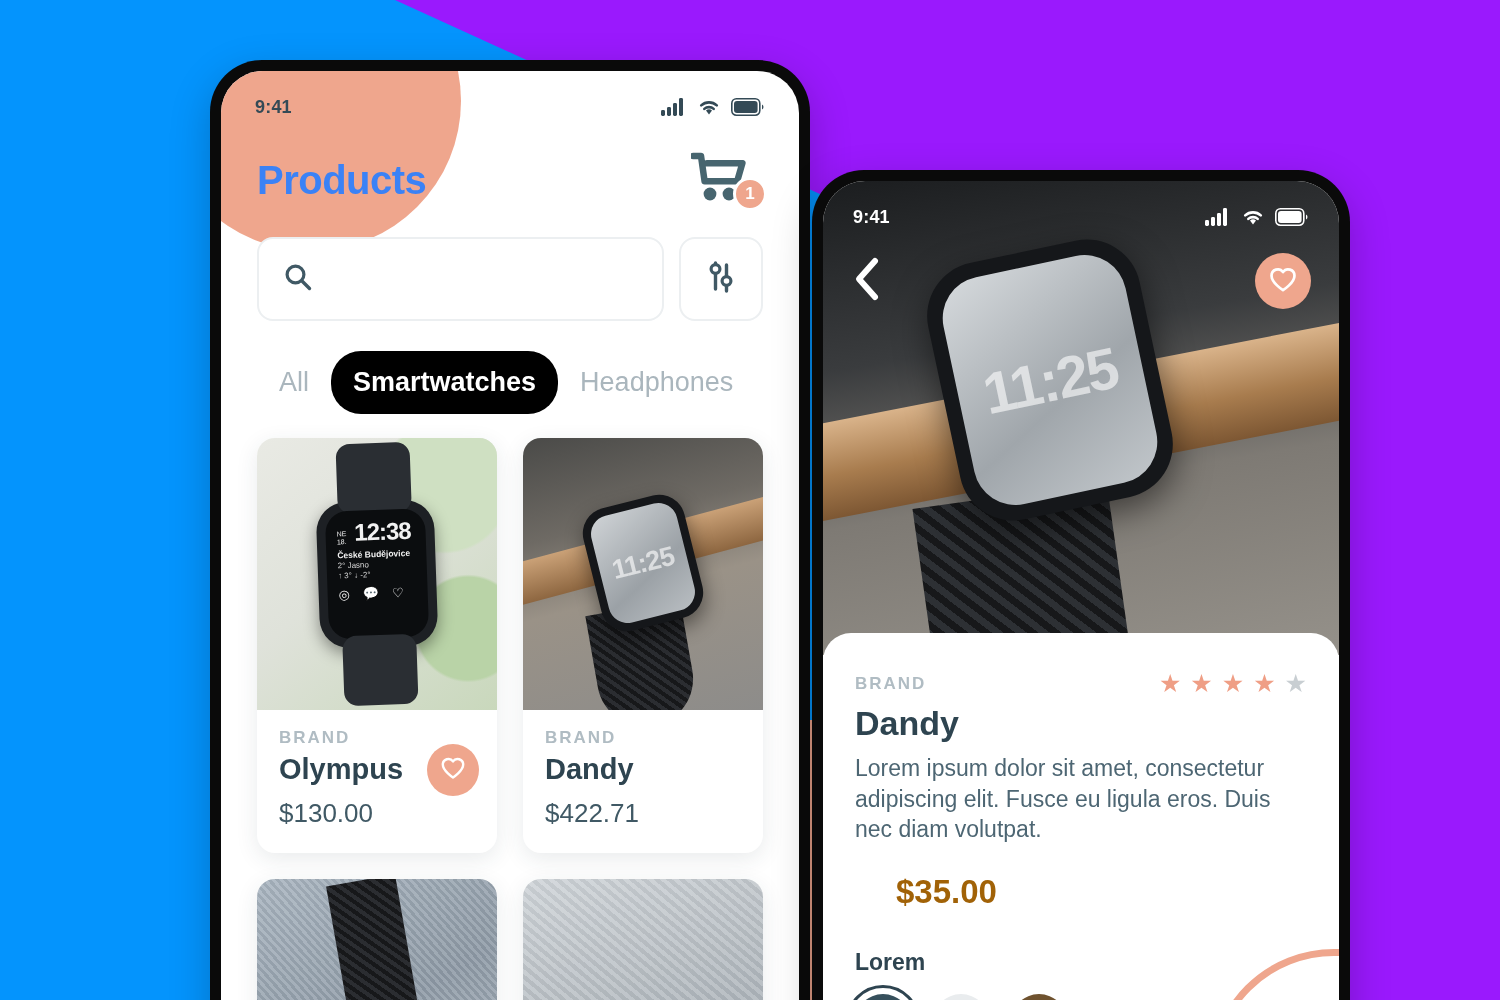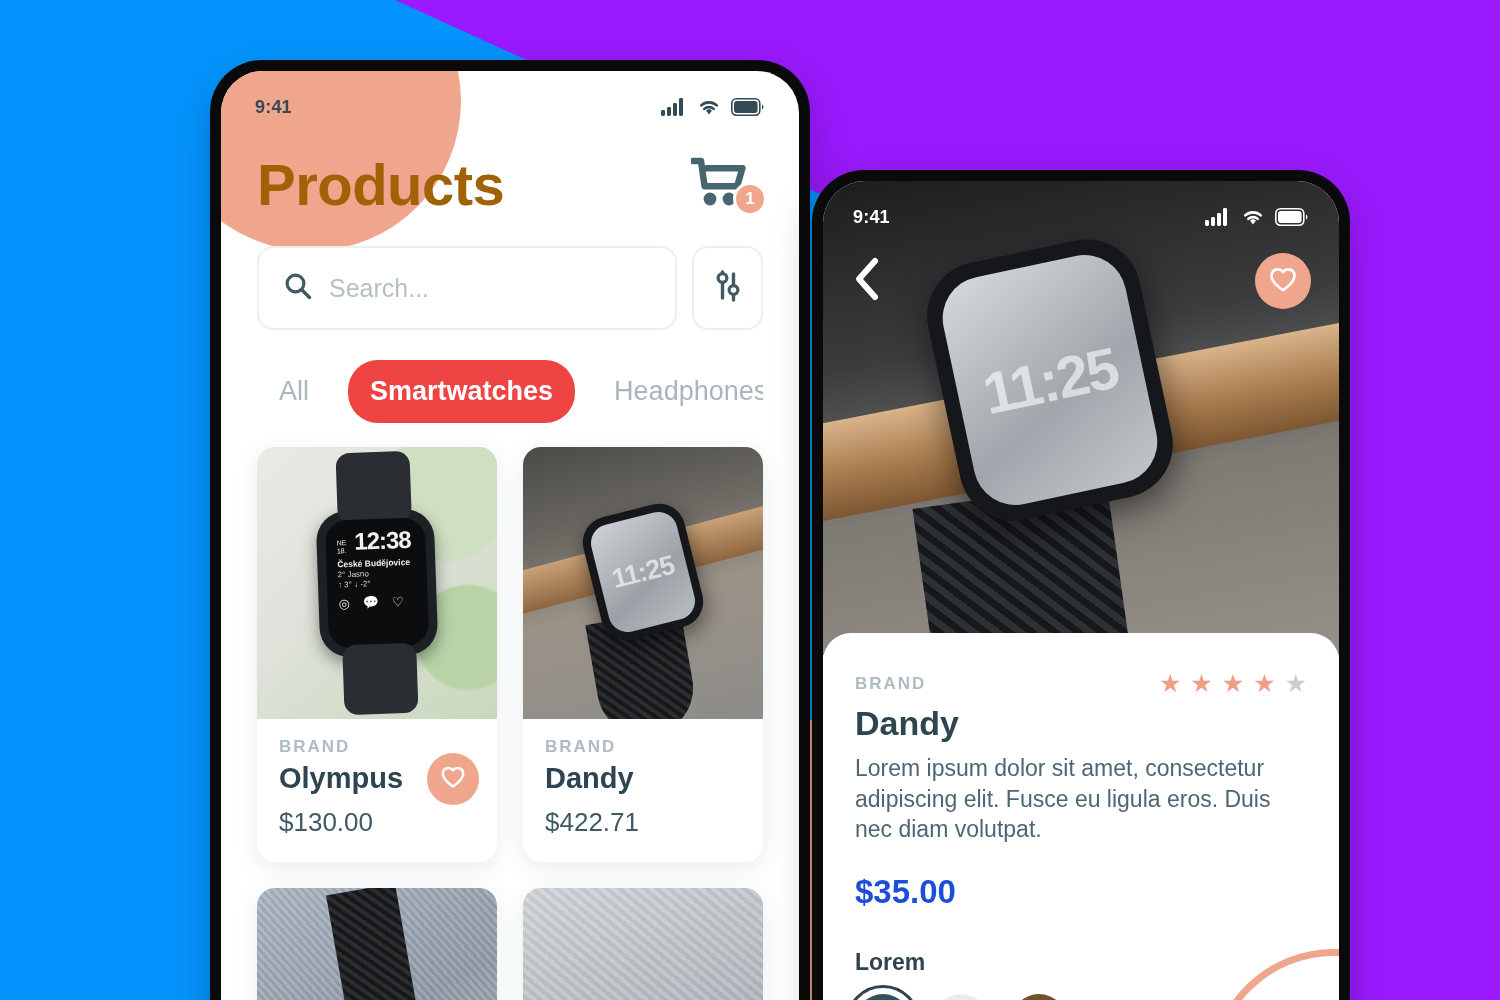--- a/index.html
+++ b/index.html
@@ -70,21 +70,21 @@
     z-index:1;
   }
 
   
   .lp-body{ position:relative; z-index:2; padding:0 36px; }
   .lp-header{
     display:flex; align-items:center; justify-content:space-between;
     margin-top:26px;
   }
   .page-title{
-    font-size:58px; font-weight:800; color:#a16207; letter-spacing:-.5px;
+    font-size:40px; font-weight:800; color:#3b82f6; letter-spacing:-.5px;
   }
   .cart-wrap{ position:relative; width:72px; height:58px; }
   .cart-badge{
     position:absolute; right:-4px; bottom:-2px;
     width:34px; height:34px; border-radius:50%;
     background:#efa68d; color:#fff;
     font-size:17px; font-weight:700;
     display:flex; align-items:center; justify-content:center;
     border:3px solid #fff;
   }
@@ -103,29 +103,29 @@
   .search-input::placeholder{ color:#b4bfc6; }
   .filter-btn{
     width:84px; height:84px;
     background:#fff; border:2px solid #eceff1; border-radius:16px;
     display:flex; align-items:center; justify-content:center;
     cursor:pointer;
   }
 
   
   .tabs{
-    display:flex; align-items:center; gap:17px;
+    display:flex; align-items:center; gap:0;
     margin-top:30px; white-space:nowrap; overflow:hidden;
   }
   .tab{
     font-size:27px; color:#aab6bd; padding:16px 22px;
     border-radius:30px; cursor:pointer; font-weight:400;
   }
   .tab.active{
-    background:#ef4444; color:#fff; font-weight:600;
+    background:#000000; color:#fff; font-weight:600;
   }
 
   
   .grid{
     display:grid; grid-template-columns:1fr 1fr; gap:26px;
     margin-top:24px;
   }
   .card{
     background:#fff; border-radius:18px; overflow:hidden;
     box-shadow:0 6px 22px rgba(40,60,70,.10);
@@ -256,21 +256,21 @@
     position:absolute; right:-120px; bottom:-80px;
     width:250px; height:250px; border-radius:50%;
     border:7px solid #efa68d;
   }
   .rp-top{ display:flex; align-items:center; justify-content:space-between; }
   .stars{ display:flex; gap:9px; font-size:25px; }
   .star{ color:#ef9e85; }
   .star.off{ color:#c8ced2; }
   .rp-name{ font-size:34px; font-weight:700; color:#2e4450; margin-top:6px; }
   .rp-desc{ font-size:23px; line-height:1.33; color:#4d6673; margin-top:10px; max-width:430px; }
-  .rp-price{ font-size:33px; font-weight:700; color:#1d4ed8; margin-top:28px; }
+  .rp-price{ font-size:33px; font-weight:700; color:#a16207; margin-top:28px;margin-left:41px; }
   .rp-color-label{ font-size:23px; font-weight:700; color:#2e4450; margin-top:38px; }
   .swatches{ display:flex; gap:22px; margin-top:18px; }
   .sw{ width:56px; height:56px; border-radius:50%; cursor:pointer; position:relative; }
   .sw.sel::after{
     content:""; position:absolute; inset:-9px;
     border:3px solid #2e4450; border-radius:50%;
   }
 </style>
 </head>
 <body>
@@ -329,21 +329,20 @@
       </div>
 
       <div class="search-row">
         <div class="search-box">
           <span>
             <svg width="30" height="30" viewBox="0 0 30 30">
                 <circle cx="12.5" cy="12.5" r="8.4" fill="none" stroke="#405965" stroke-width="3.2"></circle>
                 <path d="M19 19l7.5 7.5" stroke="#405965" stroke-width="3.4" stroke-linecap="round"></path>
               </svg>
           </span>
-          <input class="search-input" type="text" placeholder="Search..." style="">
         </div>
         <div class="filter-btn">
           <span>
             <svg width="36" height="36" viewBox="0 0 36 36">
               <path d="M12.5 4v26M23.5 6v26" stroke="#405965" stroke-width="3.4" stroke-linecap="round"></path>
               <circle cx="12.5" cy="10" r="4.4" fill="#fff" stroke="#405965" stroke-width="3.2"></circle>
               <circle cx="23.5" cy="22" r="4.4" fill="#fff" stroke="#405965" stroke-width="3.2"></circle>
             </svg>
           </span>
         </div>

